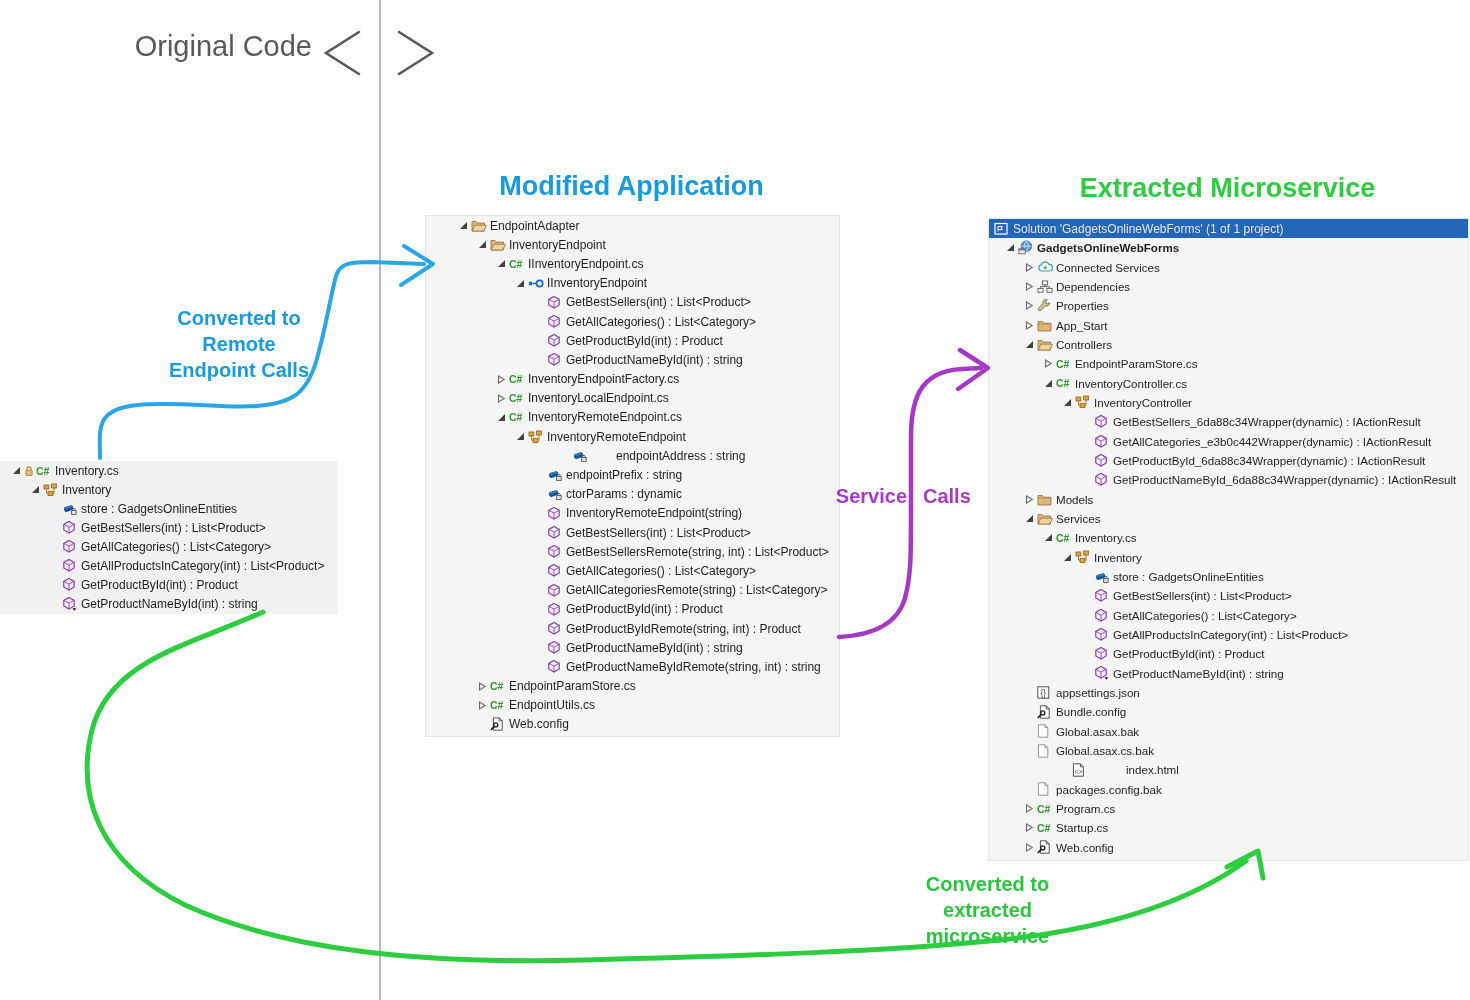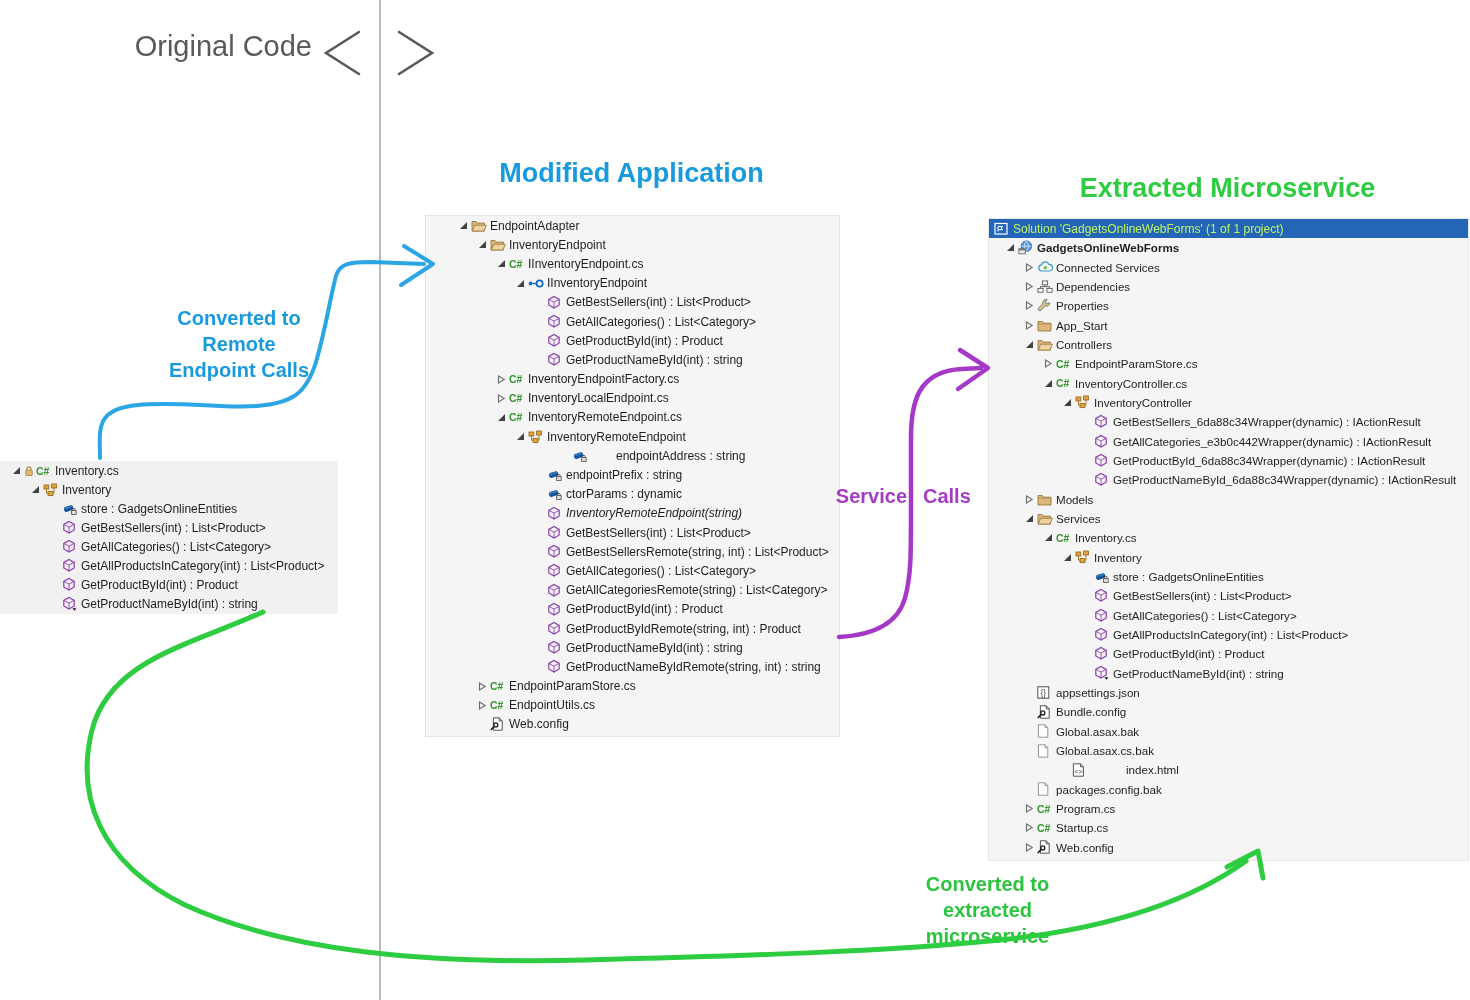--- a/index.html
+++ b/index.html
@@ -9,29 +9,29 @@
   .divider { position:absolute; left:379px; top:0; width:2px; height:1000px; background:#b9b9b9; }
 
   .hdr { position:absolute; top:30px; font-size:29px; color:#595959; white-space:nowrap; }
   .hdr-left  { left:0; width:312px; text-align:right; }
   .hdr-right { left:447px; text-align:left; }
   .chev { position:absolute; top:27px; }
   .chev-left  { left:318px; }
   .chev-right { left:394px; }
 
   .big-title { position:absolute; font-size:27px; font-weight:bold; text-align:center; white-space:nowrap; }
-  .title-blue  { left:425px; width:413px; top:158px; color:#189ade; }
+  .title-blue  { left:425px; width:413px; top:171px; color:#189ade; }
   .title-green { left:988px; width:479px; top:173px; color:#2ecc40; }
 
   .panel { position:absolute; overflow:hidden; }
   .panel-left  { left:0;    top:461px; width:338px; height:153px; background:#f1f1f1; }
   .panel-mid   { left:425px; top:215px; width:413px; height:520px; background:#f5f5f5; border:1px solid #e4e4e4; }
   .panel-right { left:988px; top:218px; width:479px; height:641px; background:#f5f5f5; border:1px solid #e8e8e8; }
 
-  .sol-header { height:19px; background:#2365b6; color:#bef264; display:flex; align-items:center;
+  .sol-header { height:19px; background:#2365b6; color:#e5e5e5; display:flex; align-items:center;
                 gap:5px; padding-left:5px; font-size:12px; white-space:nowrap; }
 
   .trow { display:flex; align-items:center; font-size:12px; color:#1e1e1e; white-space:nowrap; }
   .panel-left  .trow { height:19px; }
   .panel-mid   .trow { height:19.2px; }
   .panel-right .trow { height:19.35px; font-size:11.6px; }
   .arrowslot { width:16px; flex:none; display:flex; justify-content:center; align-items:center; }
   .ticon { width:17px; flex:none; display:flex; align-items:center; }
   .ticon.small { width:12px; }
   .tlabel { margin-left:2px; }
@@ -353,21 +353,21 @@
               <g transform="rotate(-18 7 6.5)">
                 <rect x="1.8" y="3.8" width="9.6" height="5.2" rx="2.6" fill="#10549a"></rect>
                 <rect x="2.4" y="4.2" width="8.4" height="2" rx="1" fill="#3b79b5"></rect>
               </g>
               <rect x="9.6" y="8.6" width="4.6" height="3.9" fill="#dcdcdc" stroke="#4f4f4f" stroke-width="0.8"></rect>
               <path d="M10.6 8.6 V7.7 a1.3 1.3 0 0 1 2.6 0 V8.6" stroke="#4f4f4f" fill="none" stroke-width="0.9"></path>
             </svg>
           </span>
           <span class="tlabel">ctorParams : dynamic</span>
         </div>
-        <div class="trow" style="padding-left: 105px; font-style: italic;">
+        <div class="trow" style="padding-left: 105px;">
           <span class="arrowslot"></span>
           <span class="ticon">
             <svg width="14" height="15">
               <path d="M7 1.4 L12.2 4.4 V10 L7 13 L1.8 10 V4.4 Z" fill="none" stroke="#8b3fae" stroke-width="1.2"></path>
               <path d="M1.8 4.4 L7 7.1 L12.2 4.4 M7 7.1 V13" fill="none" stroke="#8b3fae" stroke-width="0.9"></path>
             </svg>
           </span>
           <span class="tlabel">InventoryRemoteEndpoint(string)</span>
         </div>
         <div class="trow" style="padding-left: 105px;">

